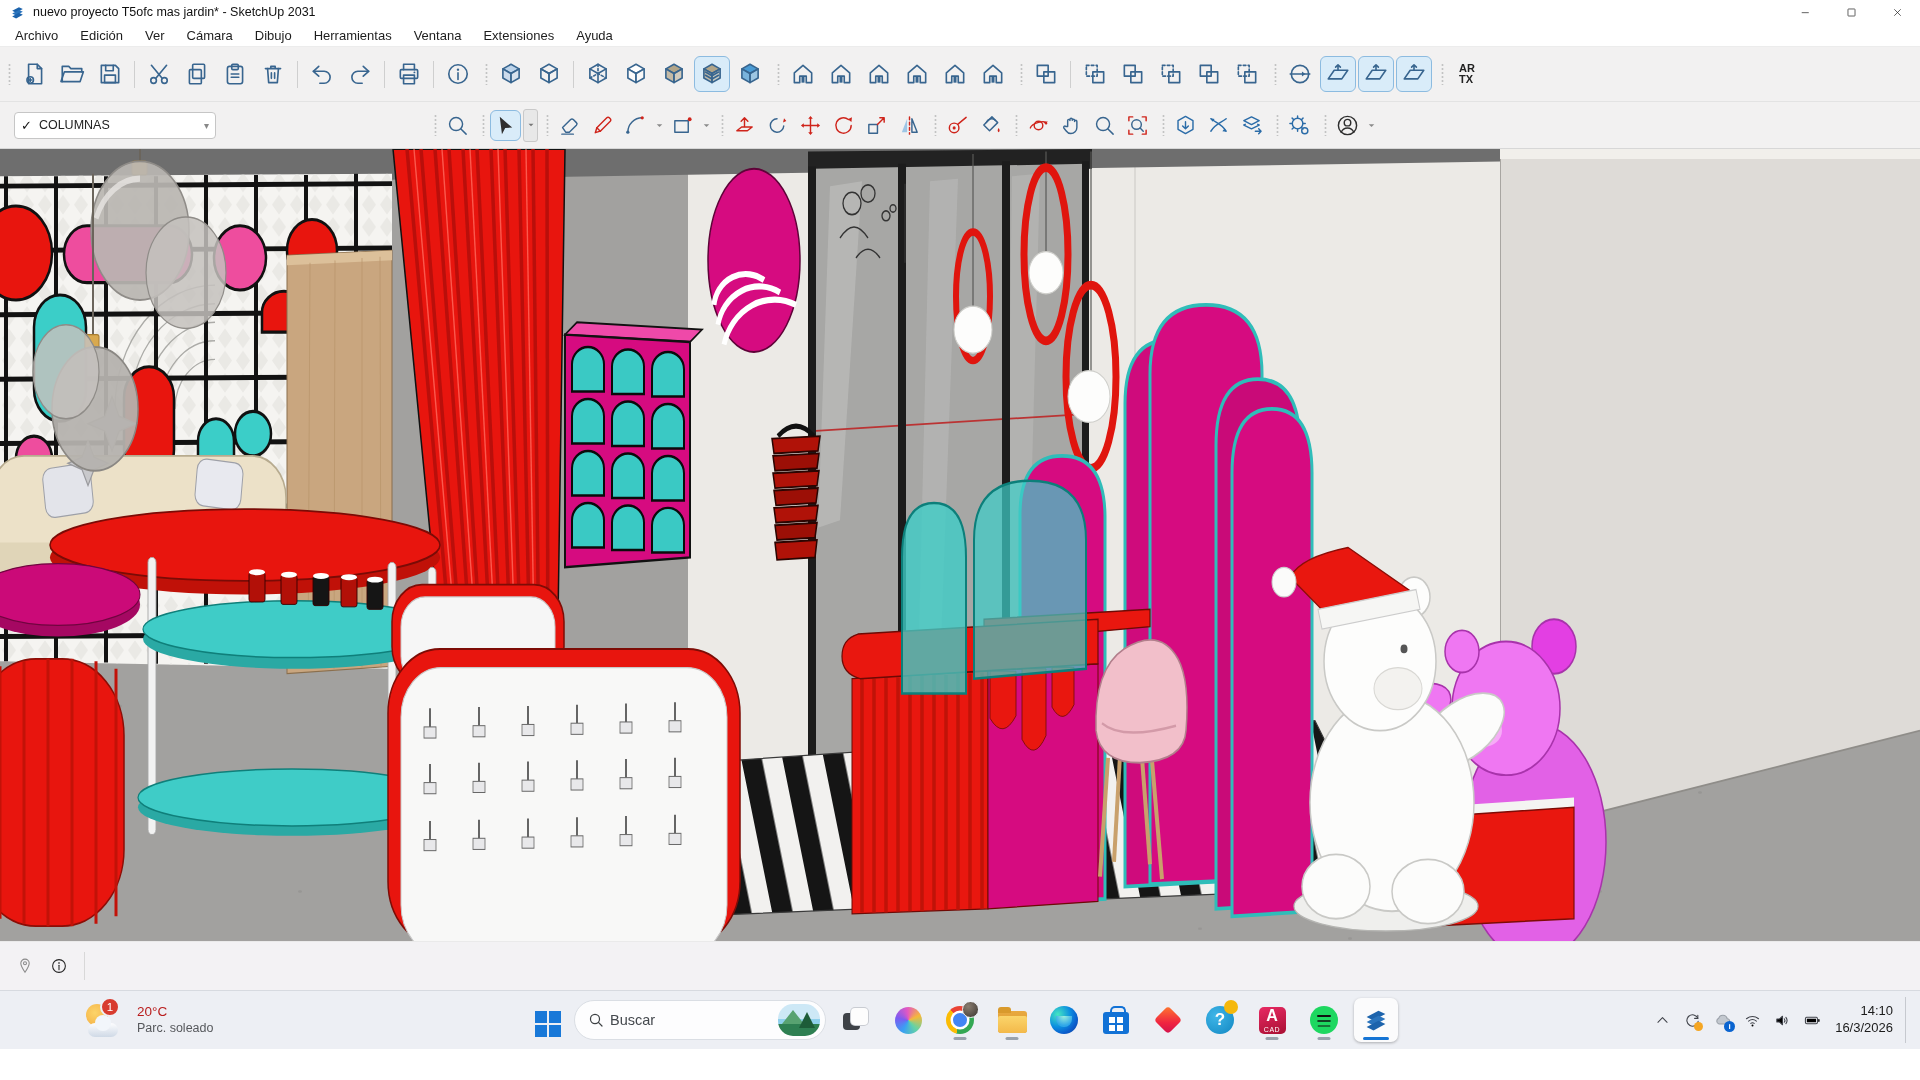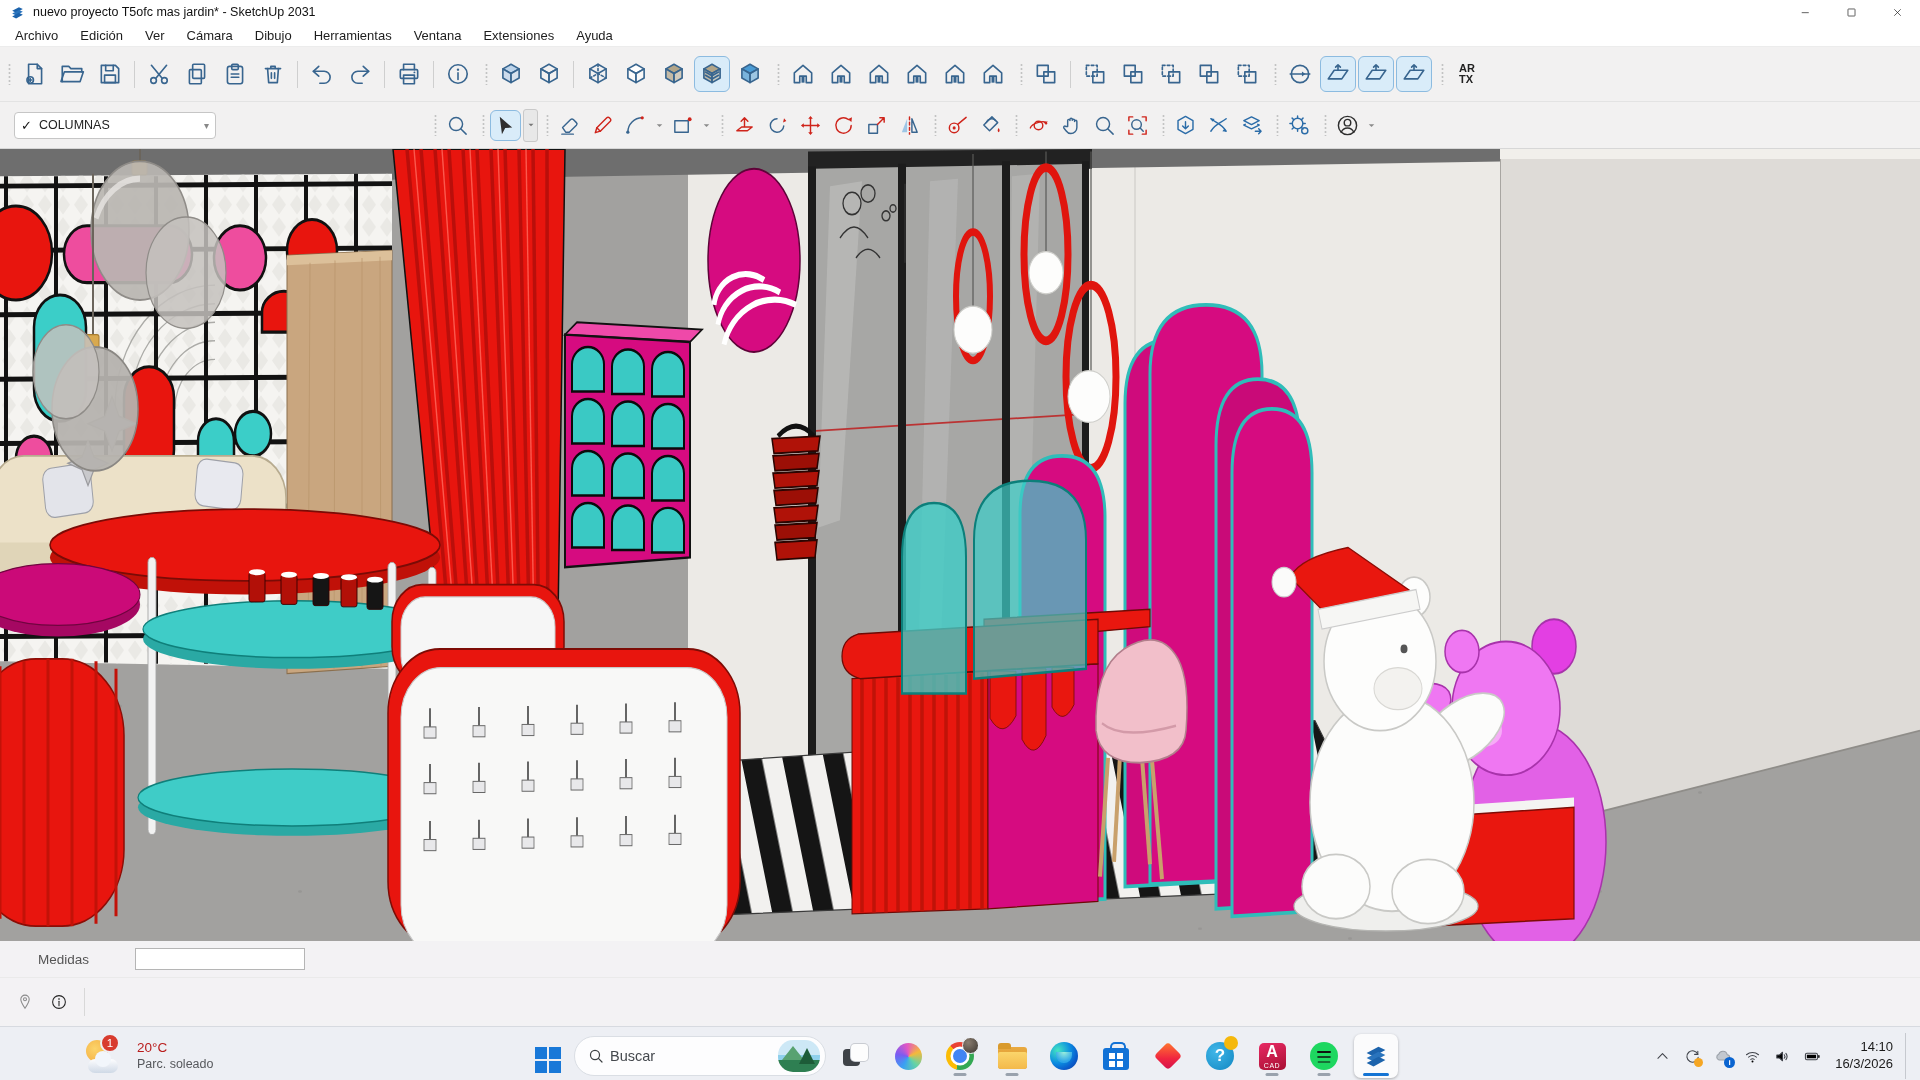--- a/index.html
+++ b/index.html
@@ -1199,24 +1199,20 @@
         <circle cx="1404" cy="404" r="3.5" fill="#555"></circle>
         <g>
           <path d="M1324 374l88-16-64-36q-48 8-58 24z" fill="#e9170f" stroke="#8c0d06" stroke-width="1.2"></path>
           <polygon points="1318,372 1416,356 1420,372 1322,388" fill="#f6f6f4" stroke="#ccc"></polygon>
           <circle cx="1284" cy="350" r="12" fill="#fbfbfa" stroke="#ccc"></circle>
         </g>
       </g>
     </svg>
   </div>
 
-  <div class="statusbar">
-    <span class="lbl">Medidas</span>
-    <input value="" style="">
-  </div>
 
   <div class="utilitybar">
     <svg style="stroke:#8a8a8a">
         <use href="#i-pin"></use>
       </svg>
     <svg style="stroke:#222">
         <use href="#i-info"></use>
       </svg>
     <span class="u-div"></span>
   </div>

